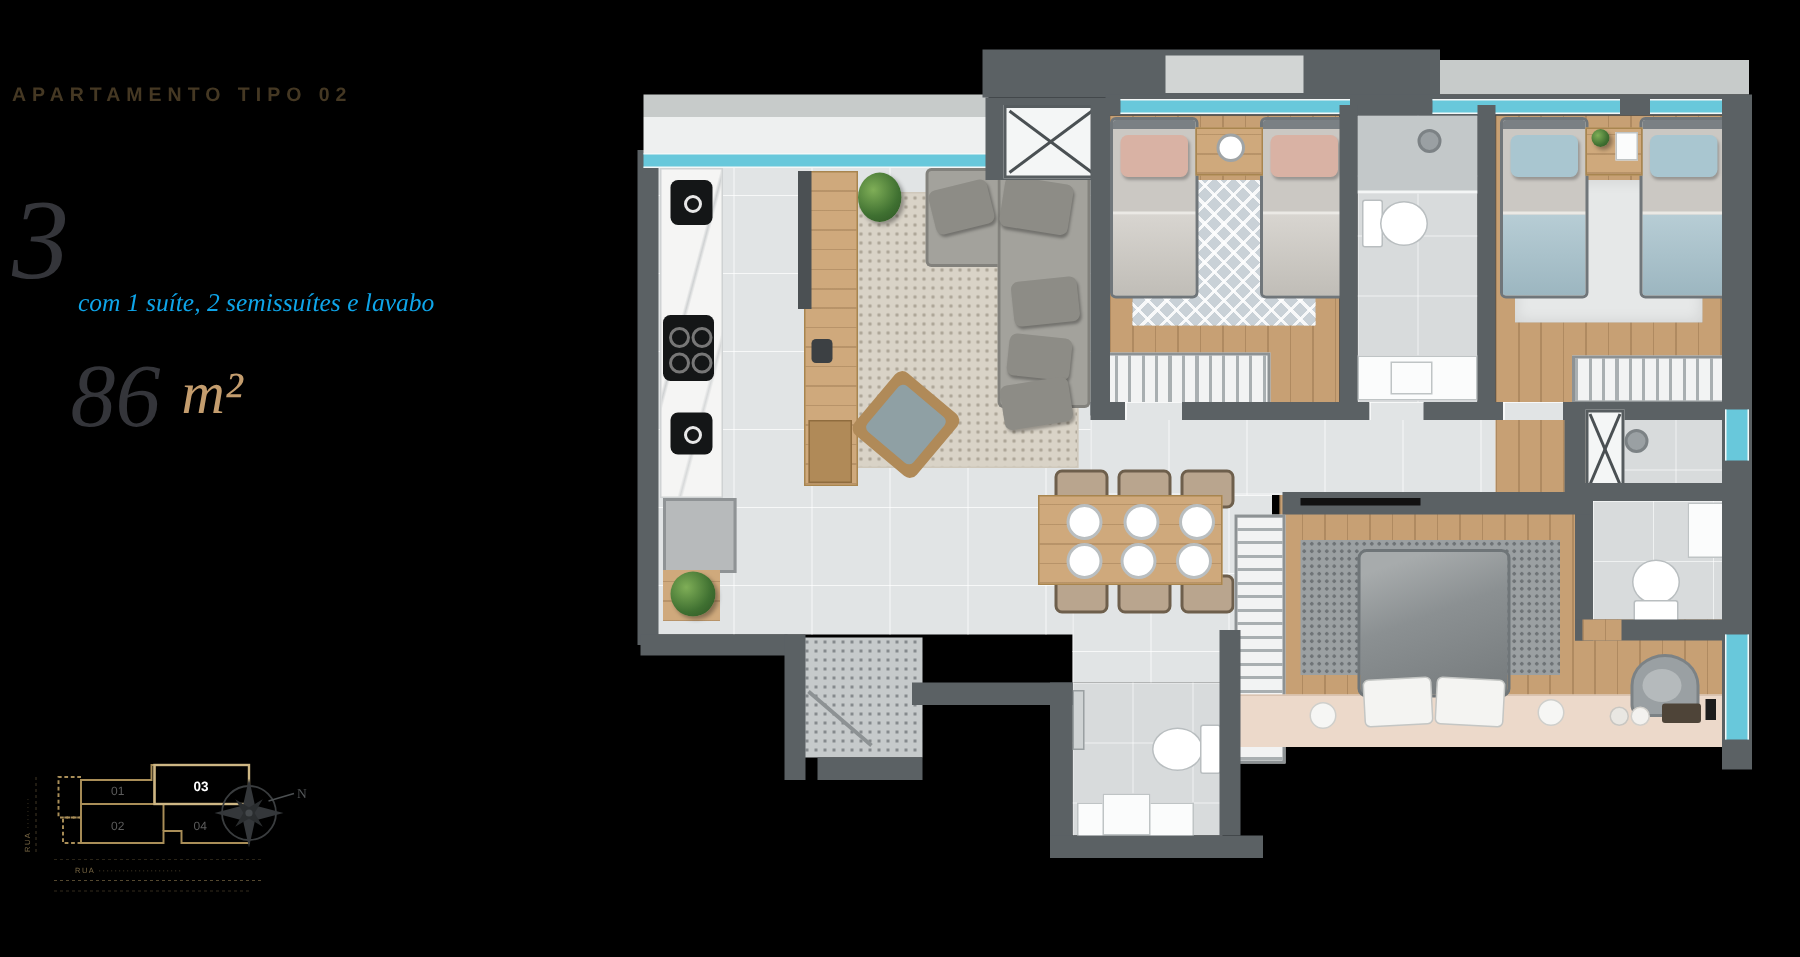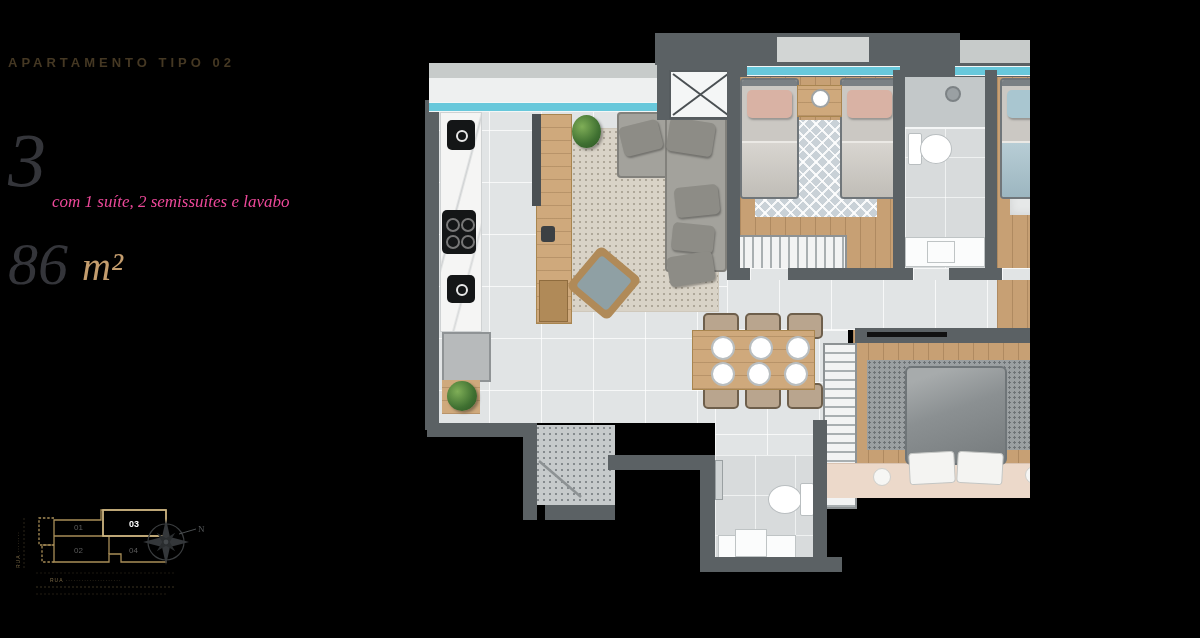--- a/index.html
+++ b/index.html
@@ -1,33 +1,33 @@
 <!DOCTYPE html>
 <html><head>
 <meta charset="utf-8">
 <style>
   html,body{margin:0;padding:0;background:#000;}
-  .stage{position:relative;width:1030px;height:638px;background:#000;overflow:hidden;
+  .stage{position:relative;width:1200px;height:638px;background:#000;overflow:hidden;
          font-family:"Liberation Sans",sans-serif;}
   .abs{position:absolute;}
 
   
   .info{position:absolute;left:8px;top:55px;width:400px;color:#c8a87c;}
   .proj-label{font-size:13px;font-weight:600;letter-spacing:4px;color:#453823;}
   .unit-label{font-size:15px;font-weight:bold;letter-spacing:4px;color:#c49d6e;margin-top:4px;}
   .unit-suffix{font-weight:normal;color:#8a744f;margin-left:4px;}
   .specs{position:absolute;left:8px;top:130px;width:400px;}
   .rooms-row{display:flex;align-items:baseline;}
   .rooms-number{font-family:"Liberation Serif",serif;font-style:italic;font-size:76px;
                 line-height:60px;color:#34353a;}
   .rooms-word{font-family:"Liberation Serif",serif;font-style:italic;font-size:46px;
               letter-spacing:3px;color:#34353a;margin-left:10px;}
   .rooms-detail{font-family:"Liberation Serif",serif;font-style:italic;font-size:17px;
-                color:#ec4899;margin:2px 0 0 44px;}
-  .area-row{display:flex;align-items:flex-end;margin-top:26px;}
+                color:#0ea5e9;margin:2px 0 0 44px;}
+  .area-row{display:flex;align-items:flex-start;margin-top:26px;margin-left:39px;}
   .area-value{font-family:"Liberation Serif",serif;font-style:italic;font-size:60px;
               line-height:52px;color:#34353a;}
   .area-unit{font-family:"Liberation Serif",serif;font-style:italic;font-size:40px;
              color:#c49d6e;margin-left:14px;}
 
   
   .keyplan{position:absolute;left:6px;top:490px;width:230px;height:140px;}
   .kp-unit{font-family:"Liberation Sans",sans-serif;font-size:8px;fill:#5c5c5c;}
   .kp-unit-hl{font-size:9px;font-weight:bold;fill:#ffffff;}
   .kp-street{font-size:5px;fill:#7a6845;letter-spacing:1px;}

